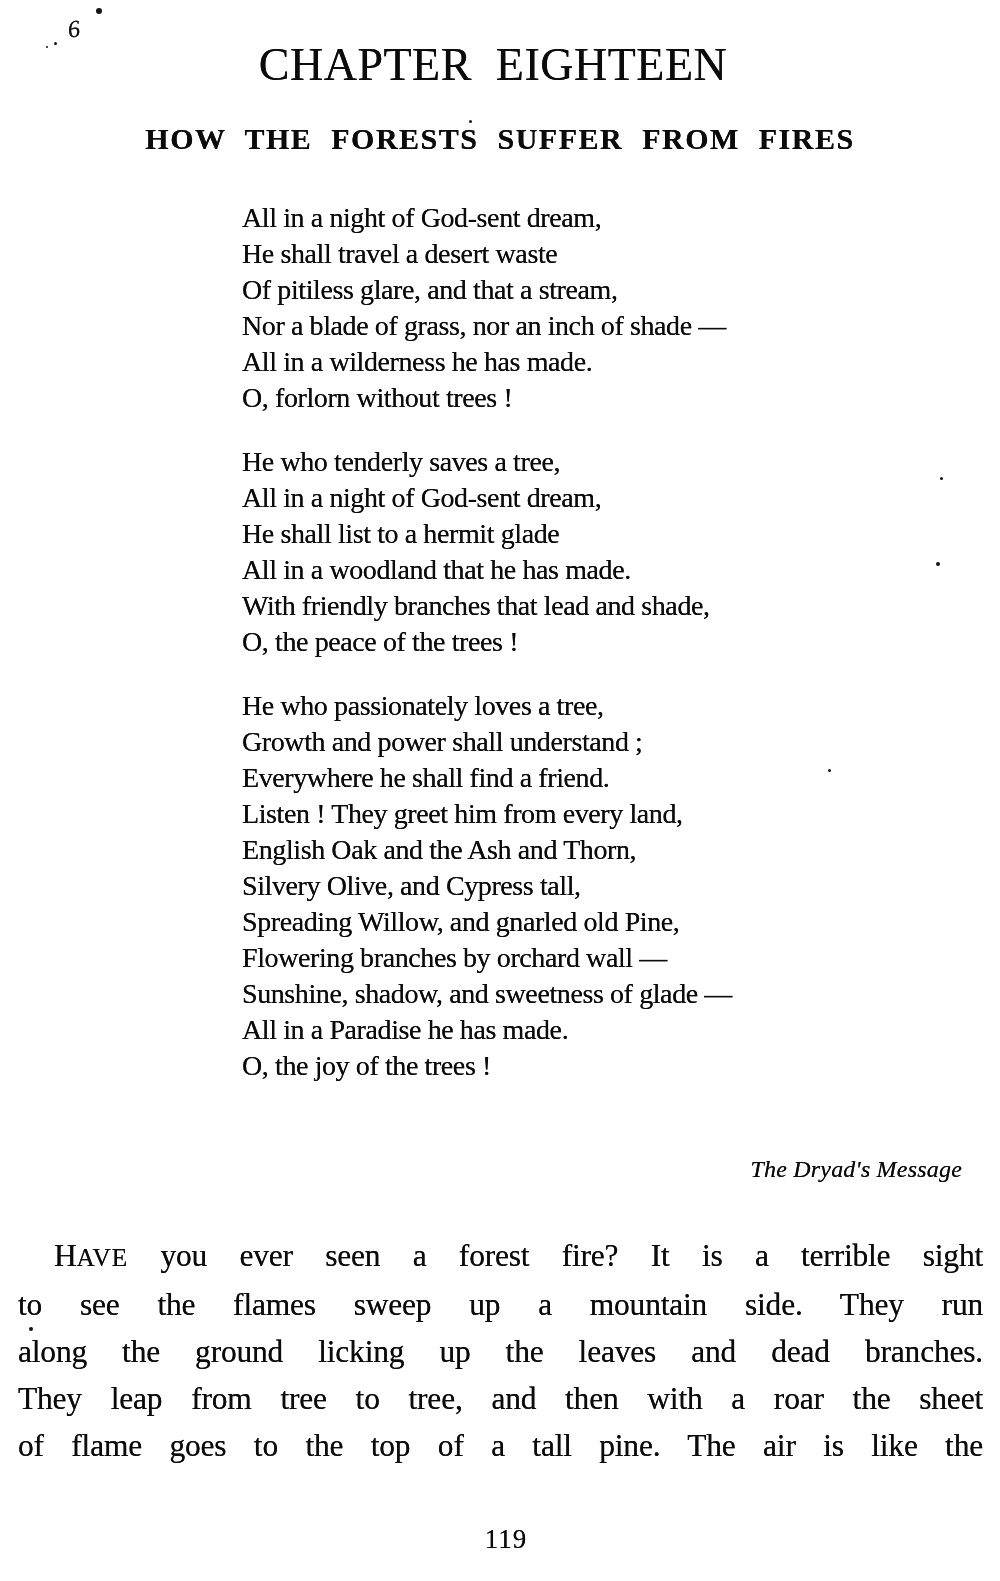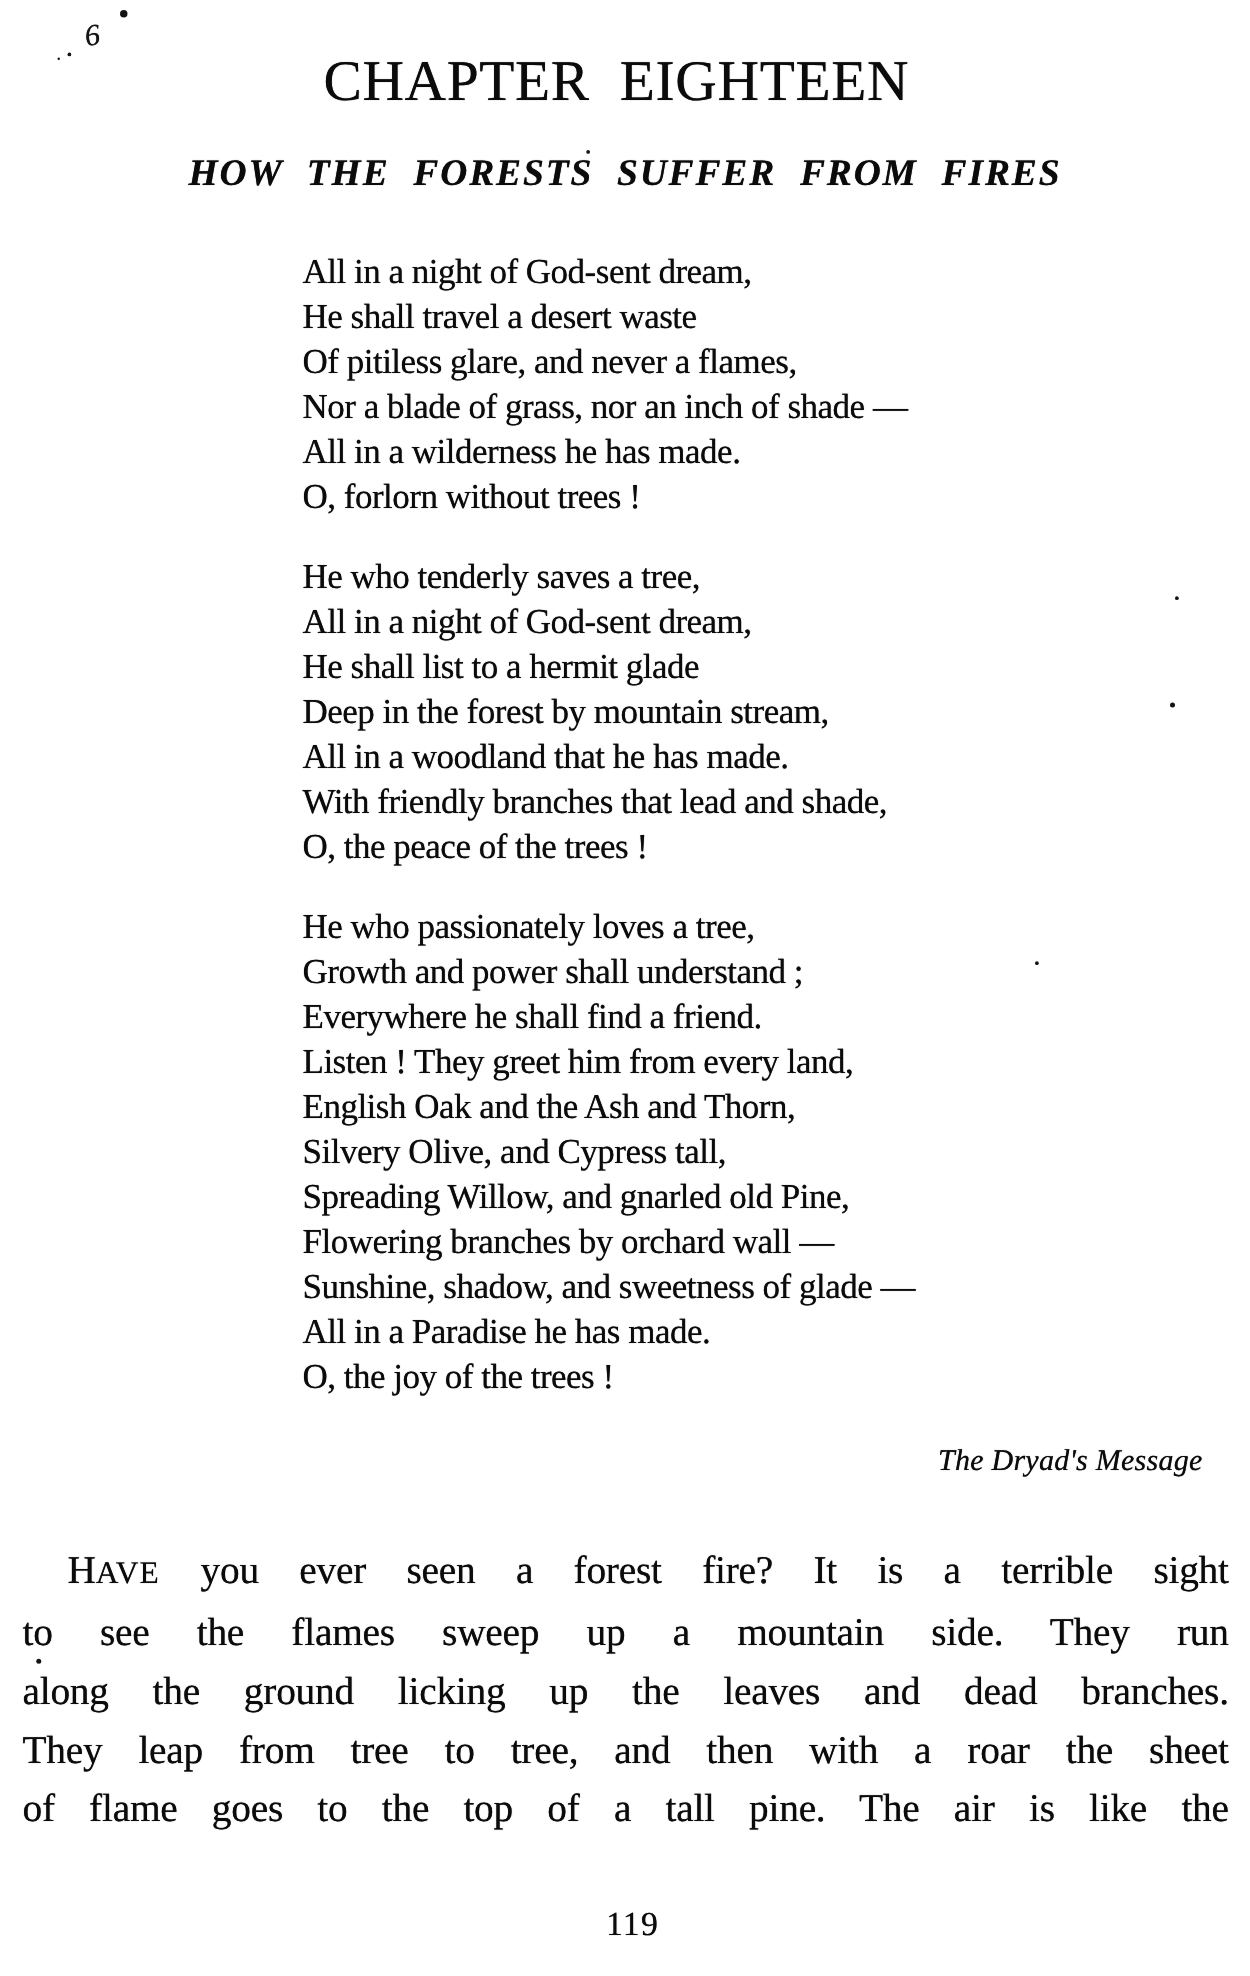--- a/index.html
+++ b/index.html
@@ -51,21 +51,20 @@
   }
   .section-title {
     position: absolute;
     top: 122px; left: 0; right: 0;
     text-align: center;
     font-size: 30px;
     font-weight: bold;
     letter-spacing: 1.5px;
     word-spacing: 10px;
     white-space: nowrap;
-    font-style: italic;
   }
 
   
   .poem {
     position: absolute;
     top: 200px; left: 242px; right: 0;
   }
   .stanza { margin-bottom: 28px; }
   .poem-line {
     font-size: 28px;
@@ -125,30 +124,29 @@
   <div class="dot dot-g"></div>
   <div class="dot dot-h"></div>
 
   <h1 class="chapter-title">CHAPTER EIGHTEEN</h1>
   <h2 class="section-title">HOW THE FORESTS SUFFER FROM FIRES</h2>
 
   <div class="poem">
     <div class="stanza">
       <div class="poem-line">All in a night of God-sent dream,</div>
       <div class="poem-line">He shall travel a desert waste</div>
-      <div class="poem-line">Of pitiless glare, and never a flames,</div>
+      <div class="poem-line">Of pitiless glare, and that a stream,</div>
       <div class="poem-line">Nor a blade of grass, nor an inch of shade —</div>
       <div class="poem-line">All in a wilderness he has made.</div>
       <div class="poem-line">O, forlorn without trees !</div>
     </div>
     <div class="stanza">
       <div class="poem-line">He who tenderly saves a tree,</div>
       <div class="poem-line">All in a night of God-sent dream,</div>
       <div class="poem-line">He shall list to a hermit glade</div>
-      <div class="poem-line">Deep in the forest by mountain stream,</div>
       <div class="poem-line">All in a woodland that he has made.</div>
       <div class="poem-line">With friendly branches that lead and shade,</div>
       <div class="poem-line">O, the peace of the trees !</div>
     </div>
     <div class="stanza">
       <div class="poem-line">He who passionately loves a tree,</div>
       <div class="poem-line">Growth and power shall understand ;</div>
       <div class="poem-line">Everywhere he shall find a friend.</div>
       <div class="poem-line">Listen !  They greet him from every land,</div>
       <div class="poem-line">English Oak and the Ash and Thorn,</div>

